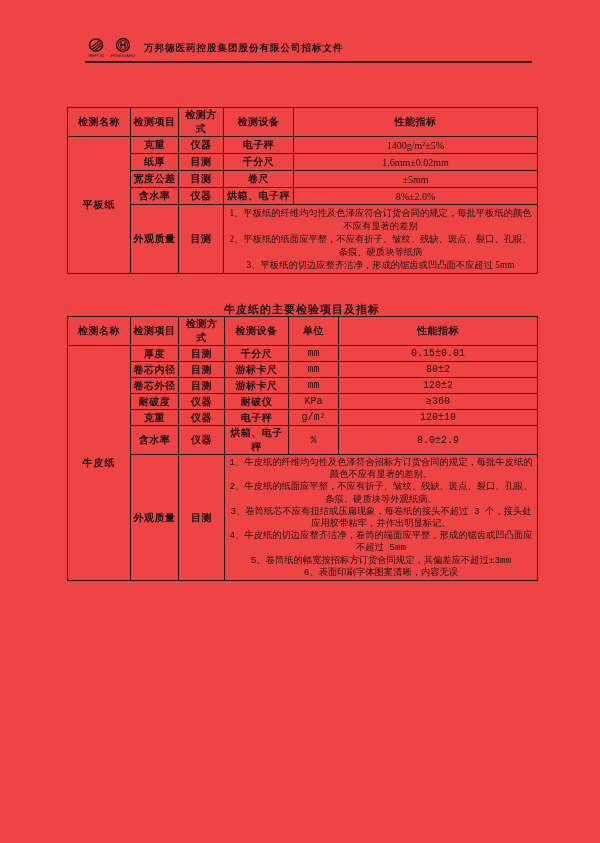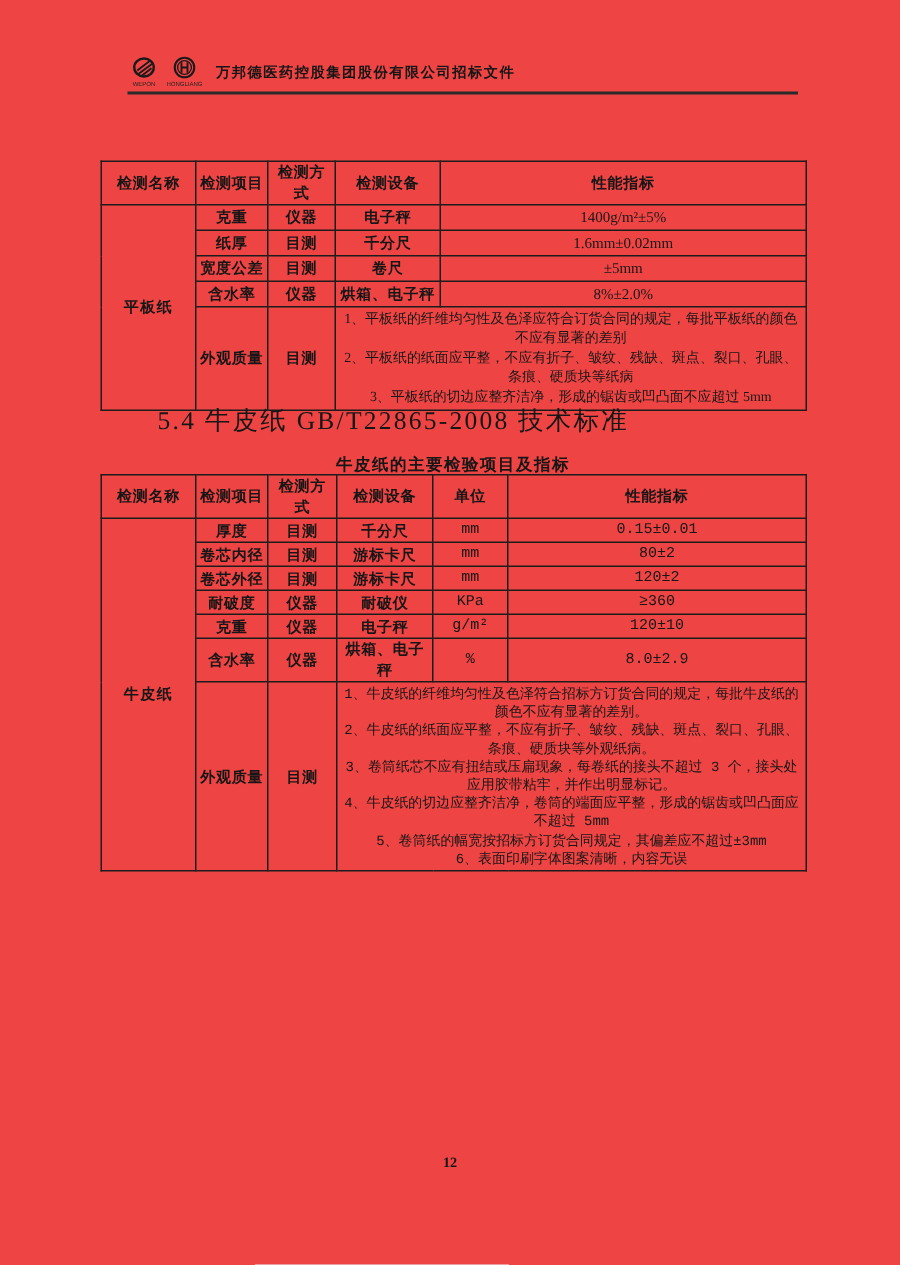--- a/index.html
+++ b/index.html
@@ -129,21 +129,20 @@
       <td class="b">目测</td>
       <td class="app-cell" colspan="2">
         <div class="app-line">1、平板纸的纤维均匀性及色泽应符合订货合同的规定，每批平板纸的颜色不应有显著的差别</div>
         <div class="app-line">2、平板纸的纸面应平整，不应有折子、皱纹、残缺、斑点、裂口、孔眼、条痕、硬质块等纸病</div>
         <div class="app-line">3、平板纸的切边应整齐洁净，形成的锯齿或凹凸面不应超过 5mm</div>
       </td>
     </tr>
   </tbody>
     </table>
 
-  <div class="sec-h sec2-h">5.4 牛皮纸 GB/T22865-2008 技术标准</div>
   <div class="tbl-caption t2-caption">牛皮纸的主要检验项目及指标</div>
 
   <table class="t2">
     <colgroup>
       <col style="width:63px">
         <col style="width:48px">
         <col style="width:46px">
         <col style="width:64px">
         <col style="width:50px">
         <col style="width:199px">
@@ -208,15 +207,14 @@
         <div class="app-line">2、牛皮纸的纸面应平整，不应有折子、皱纹、残缺、斑点、裂口、孔眼、条痕、硬质块等外观纸病。</div>
         <div class="app-line">3、卷筒纸芯不应有扭结或压扁现象，每卷纸的接头不超过 3 个，接头处应用胶带粘牢，并作出明显标记。</div>
         <div class="app-line">4、牛皮纸的切边应整齐洁净，卷筒的端面应平整，形成的锯齿或凹凸面应不超过 5mm</div>
         <div class="app-line">5、卷筒纸的幅宽按招标方订货合同规定，其偏差应不超过±3mm</div>
         <div class="app-line">6、表面印刷字体图案清晰，内容无误</div>
       </td>
     </tr>
   </tbody>
     </table>
 
-  <div class="footer">12</div>
 
 </div>
 
 </body></html>

